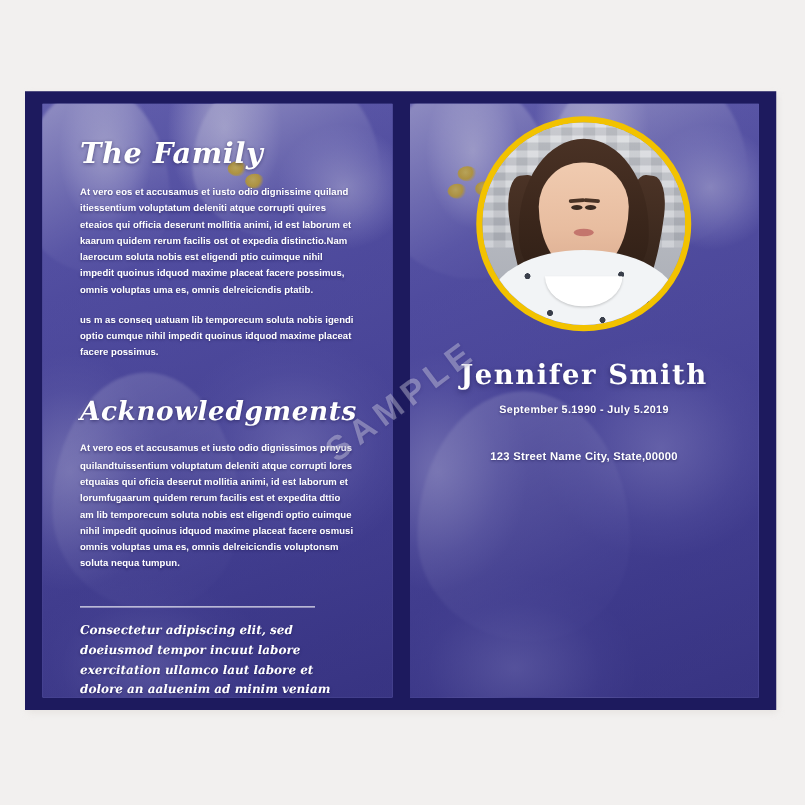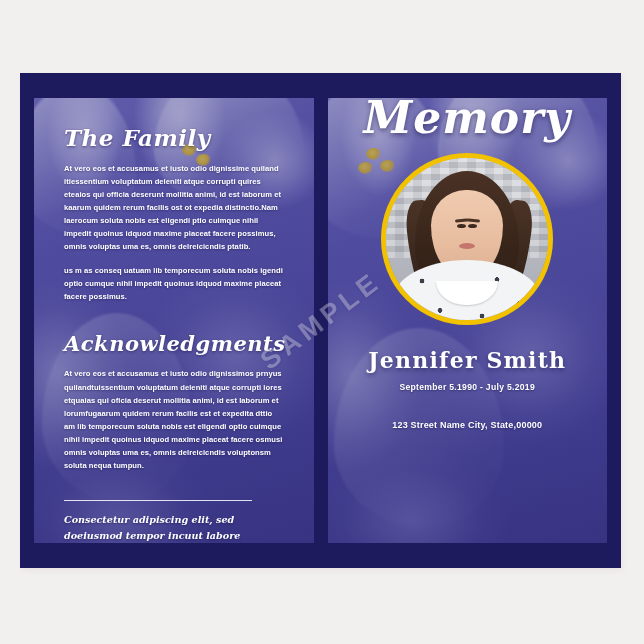--- a/index.html
+++ b/index.html
@@ -32,21 +32,21 @@
     opacity: .75;
   }
   .card {
     position: absolute;
     left: 20px;
     top: 73px;
     width: 601px;
     height: 495px;
     background: #1d1a5e;
     box-sizing: border-box;
-    padding: 25px 14px;
+    padding: 10px 14px;
     display: flex;
     gap: 14px;
     overflow: hidden;
   }
 
   
   .panel {
     position: relative;
     flex: 1 1 0;
     overflow: hidden;
@@ -349,21 +349,20 @@
       <div class="floral"></div>
       <div class="petal" style="left:-24px; top:-20px; width:140px; height:160px;"></div>
       <div class="petal" style="left:110px; top:-34px; width:160px; height:150px;"></div>
       <div class="petal" style="left:6px; top:230px; width:170px; height:200px; opacity:.5;"></div>
       <div class="stamen" style="left:38px; top:50px;"></div>
       <div class="stamen" style="left:52px; top:62px;"></div>
       <div class="stamen" style="left:30px; top:64px;"></div>
       <div class="panel-dark"></div>
 
       <div class="right-content">
-        <div class="memory">Memory</div>
 
         <div class="portrait-wrap">
           <div class="ph-bg"></div>
           <div class="ph-wall"></div>
           <div class="ph-hair-l"></div>
           <div class="ph-hair-r"></div>
           <div class="ph-hair"></div>
           <div class="ph-neck"></div>
           <div class="ph-face">
             <div class="ph-brow l"></div>

